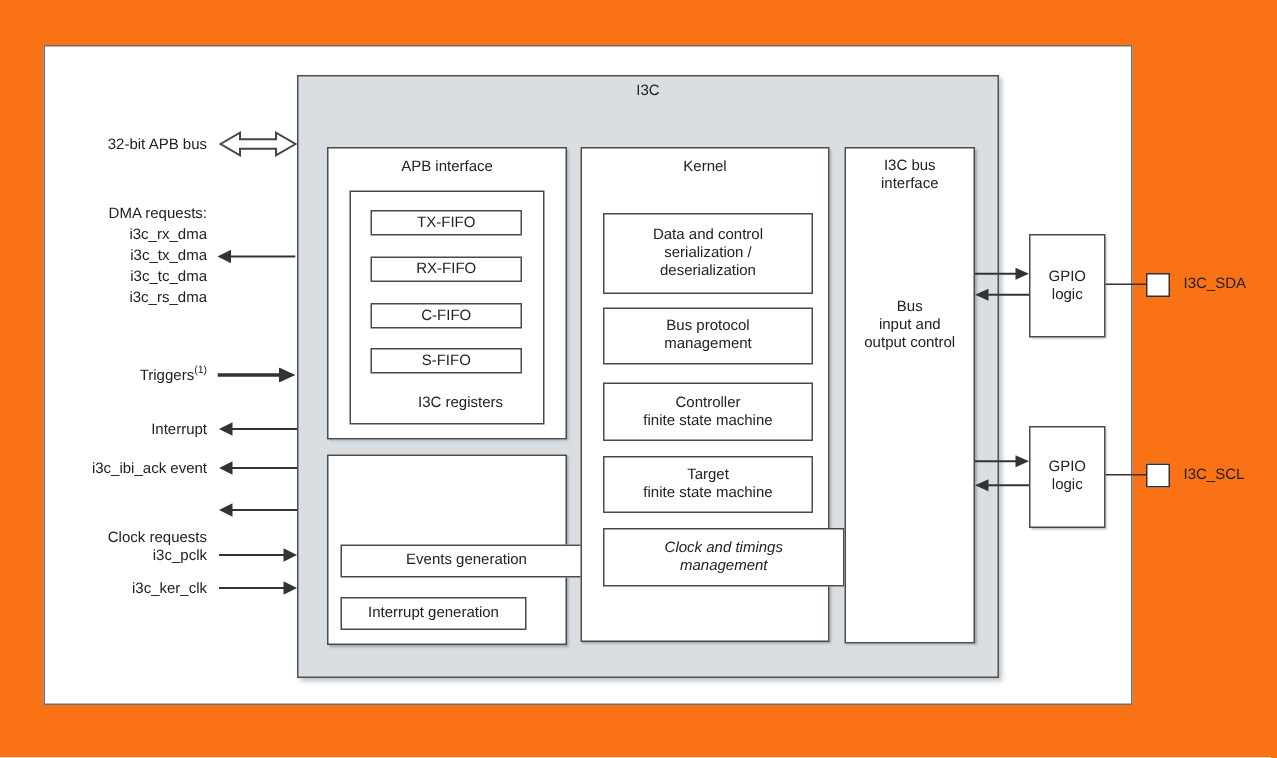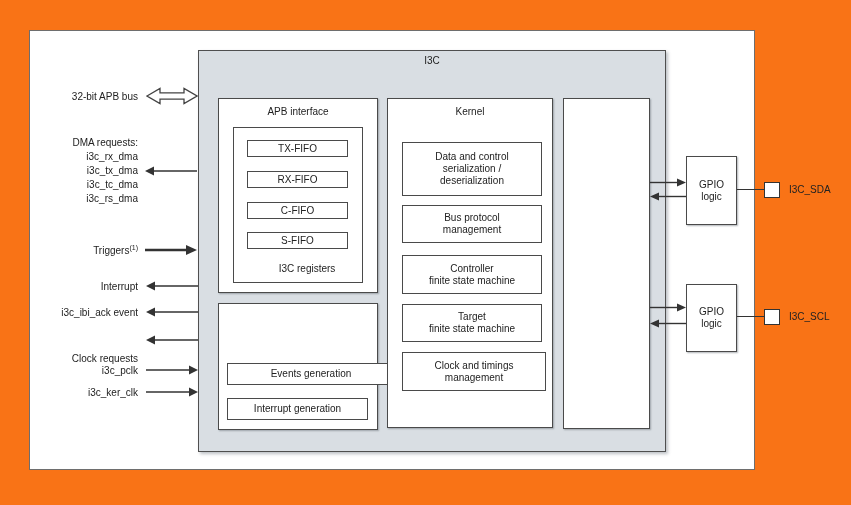--- a/index.html
+++ b/index.html
@@ -97,37 +97,42 @@
   <div class="abs txt center" style="left:218px;top:106px;width:160px;">APB interface</div>
   <div class="abs wbox" style="left:233px;top:127px;width:130px;height:156px;box-shadow:none;"></div>
   <div class="abs wbox txt flexc" style="left:247px;top:140px;width:101px;height:17px;box-shadow:none;">TX-FIFO</div>
   <div class="abs wbox txt flexc" style="left:247px;top:171px;width:101px;height:17px;box-shadow:none;">RX-FIFO</div>
   <div class="abs wbox txt flexc" style="left:247px;top:202px;width:101px;height:17px;box-shadow:none;">C-FIFO</div>
   <div class="abs wbox txt flexc" style="left:247px;top:232px;width:101px;height:17px;box-shadow:none;">S-FIFO</div>
   <div class="abs txt center" style="left:233px;top:263px;width:148px;">I3C registers</div>
 
   <div class="abs wbox" style="left:218px;top:303px;width:160px;height:127px;"></div>
   <div class="abs wbox txt flexc" style="left:227px;top:363px;width:168px;height:22px;box-shadow:none;">Events generation</div>
-  <div class="abs wbox txt flexc" style="left:227px;top:398px;width:141px;height:22px;box-shadow:none;">Interrupt generation</div>
+  <div class="abs wbox txt flexc" style="left:227px;top:398px;width:124px;height:22px;box-shadow:none;">Interrupt generation</div>
 
   <div class="abs wbox" style="left:387px;top:98px;width:166px;height:330px;"></div>
   <div class="abs txt center" style="left:387px;top:106px;width:166px;">Kernel</div>
   <div class="abs wbox txt flexc" style="left:402px;top:142px;width:140px;height:54px;box-shadow:none;">Data and control
 serialization /
 deserialization</div>
   <div class="abs wbox txt flexc" style="left:402px;top:205px;width:140px;height:38px;box-shadow:none;">Bus protocol
 management</div>
   <div class="abs wbox txt flexc" style="left:402px;top:255px;width:140px;height:39px;box-shadow:none;">Controller
 finite state machine</div>
   <div class="abs wbox txt flexc" style="left:402px;top:304px;width:140px;height:38px;box-shadow:none;">Target
 finite state machine</div>
-  <div class="abs wbox txt flexc" style="left:402px;top:352px;width:144px;height:39px;box-shadow:none;">Clock and timings
+  <div class="abs wbox txt flexc" style="left:402px;top:352px;width:161px;height:39px;box-shadow:none;font-style:italic;">Clock and timings
 management</div>
 
   <div class="abs wbox" style="left:563px;top:98px;width:87px;height:331px;"></div>
+  <div class="abs txt center pre" style="left:563px;top:105px;width:87px;">I3C bus
+interface</div>
+  <div class="abs txt center pre" style="left:563px;top:199px;width:87px;">Bus
+input and
+output control</div>
 
   <div class="abs" style="left:650px;top:178px;">
     <svg width="36" height="9">
         <line x1="0" y1="4.5" x2="28" y2="4.5" stroke="#333" stroke-width="1.4"></line>
         <polygon points="27,0.5 36,4.5 27,8.5" fill="#333"></polygon>
       </svg>
   </div>
   <div class="abs" style="left:650px;top:192px;">
     <svg width="36" height="9">
         <polygon points="9,0.5 0,4.5 9,8.5" fill="#333"></polygon>

